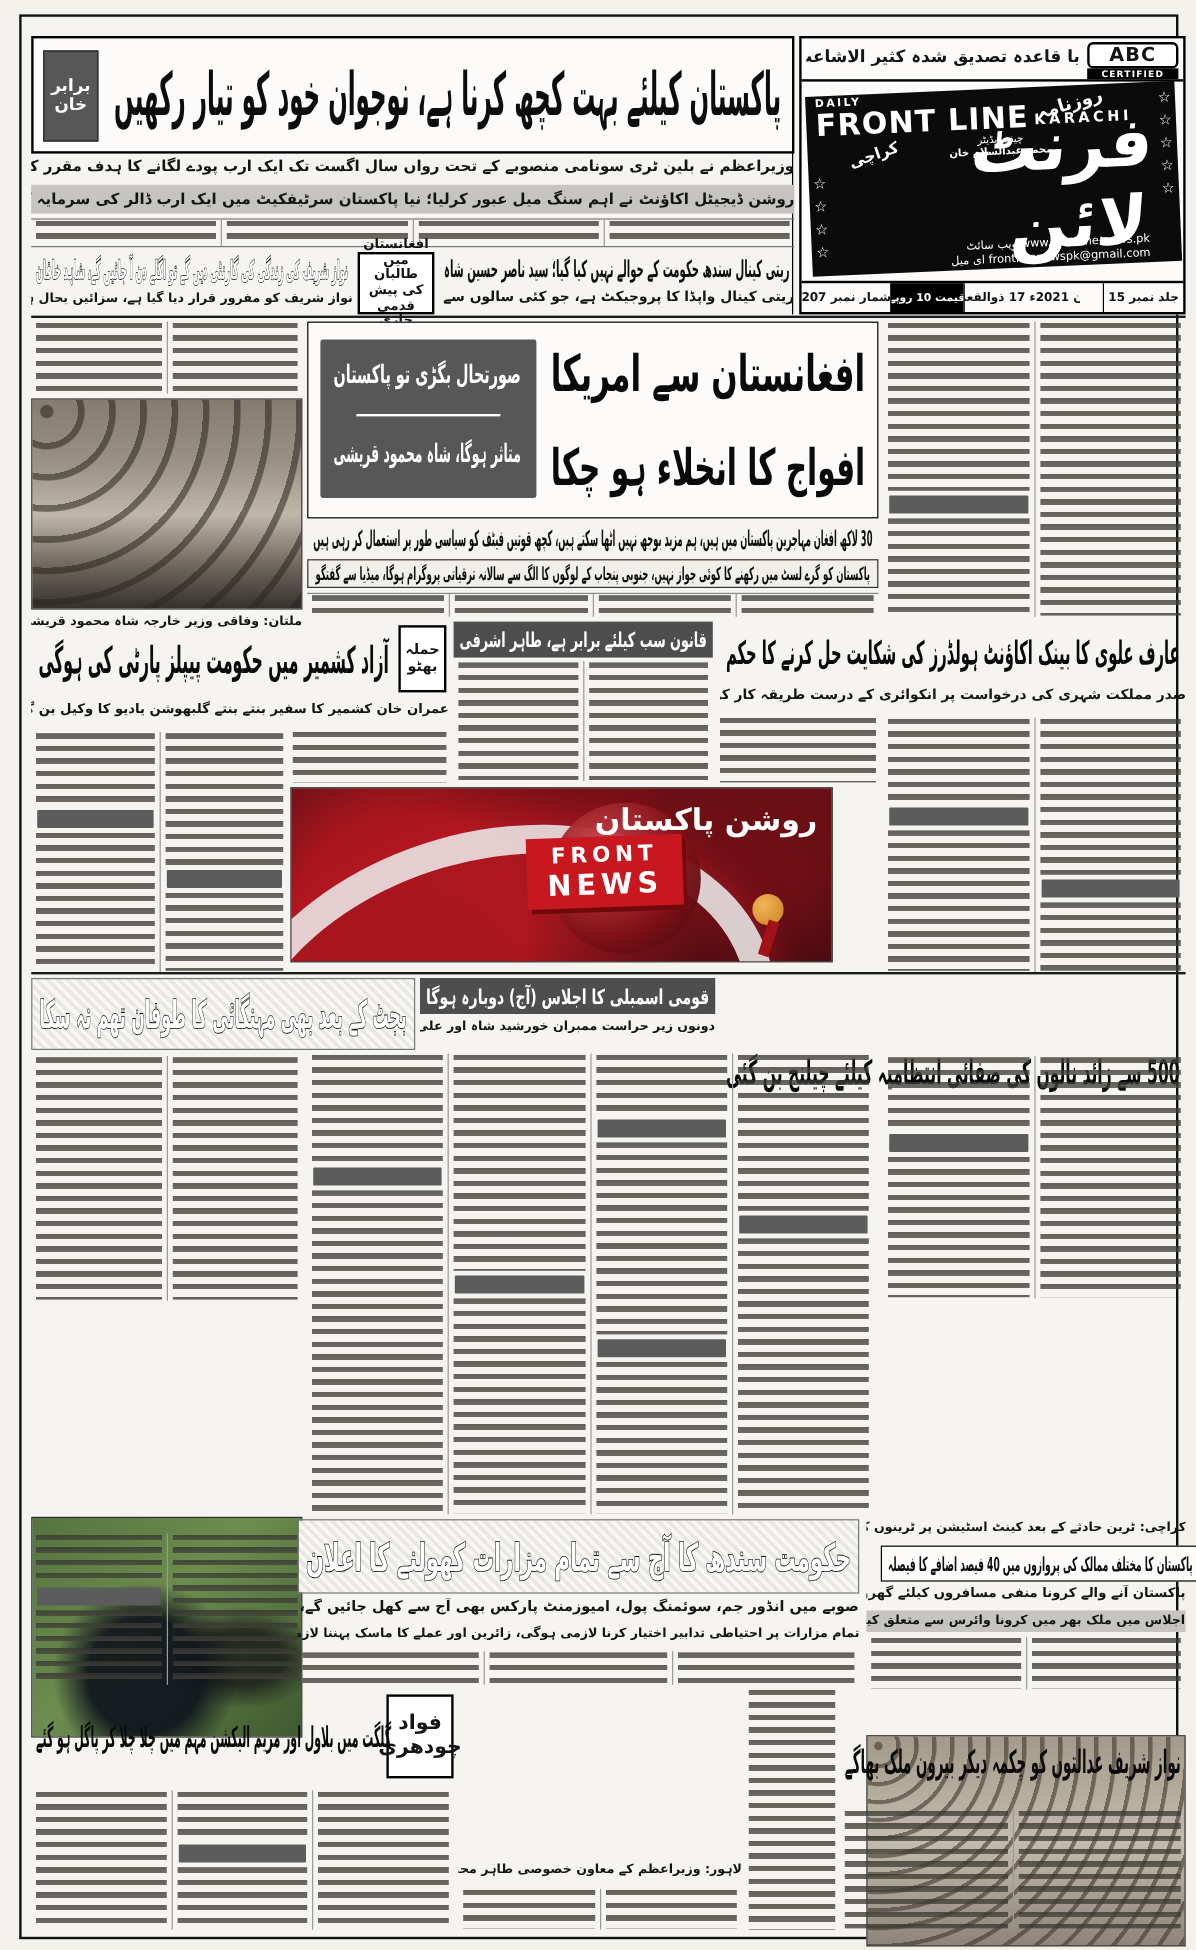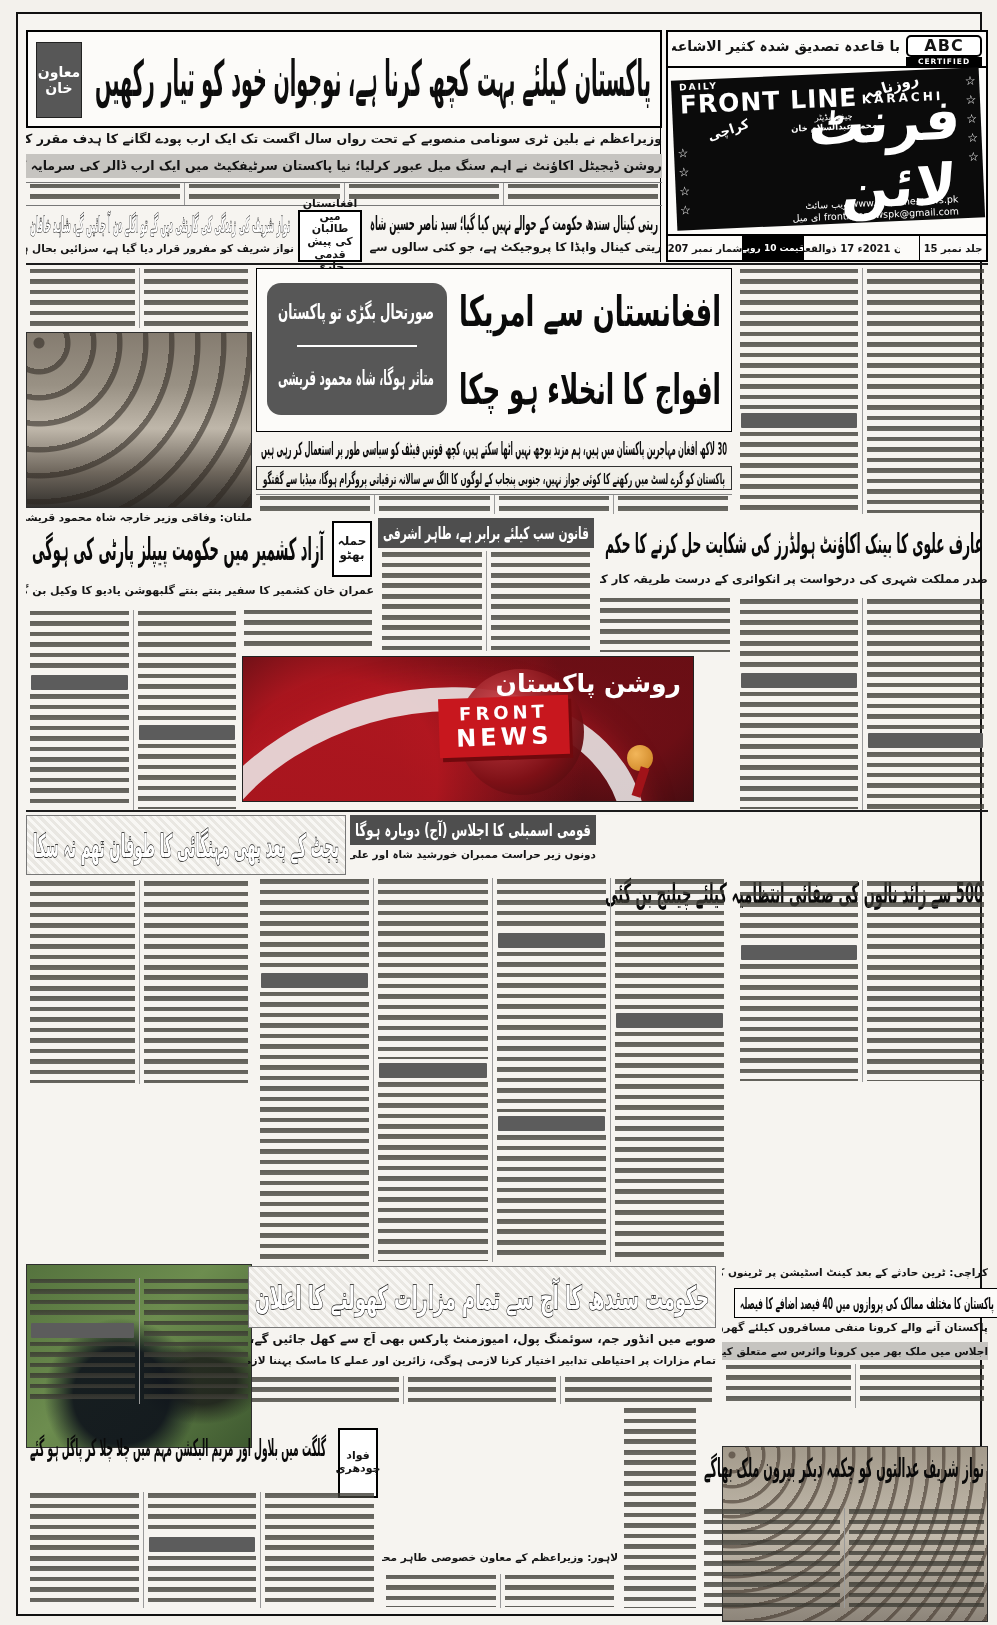--- a/index.html
+++ b/index.html
@@ -69,21 +69,21 @@
   .datebar>div+div{border-left:1.5px solid #000;}
   .pricebox{background:#000;color:#fff;font-size:9px;}
 </style>
 </head>
 <body>
 
 <div class="s frame"></div>
 
 <div class="s boxed" style="left:26px;top:30px;width:636px;height:98px;">
   <div class="s graybox labelbox ur" style="left:8px;top:10px;width:46px;height:76px;border:1px solid #222;font-size:14px;background:var(--label-gray);color:#fff;">
-    <span>معاون</span>
+    <span>برابر</span>
     <span>خان</span>
   </div>
   <div class="s" style="left:60px;top:4px;width:570px;height:88px;text-align:right;">
     <svg class="hsvg" viewBox="0 0 570 88" preserveAspectRatio="none">
       <text x="285" y="60" text-anchor="middle" textLength="556" lengthAdjust="spacingAndGlyphs" direction="rtl" font-family="DejaVu Sans,sans-serif" font-weight="700" font-size="50" fill="#0d0d0d">پاکستان کیلئے بہت کچھ کرنا ہے، نوجوان خود کو تیار رکھیں</text>
     </svg>
   </div>
 </div>
 
 <div class="s" style="left:660px;top:30px;width:1px;height:232px;background:#000;"></div>
@@ -166,21 +166,21 @@
       <div class="ft ftfill"></div>
     </div>
   <div class="c">
       <div class="ft ftfill"></div>
     </div>
 </div>
 <div class="s photo ph-press" style="left:26px;top:332px;width:226px;height:176px;"></div>
 <div class="s ur cap" style="left:26px;top:511px;width:226px;height:18px;">ملتان: وفاقی وزیر خارجہ شاہ محمود قریشی پریس کانفرنس کر رہے ہیں</div>
 
 <div class="s boxed" style="left:256px;top:268px;width:476px;height:164px;border-width:1.5px;">
-  <div class="s graybox" style="left:10px;top:14px;width:180px;height:132px;border-radius:14px;">
+  <div class="s graybox" style="left:10px;top:14px;width:180px;height:132px;border-radius:2px;">
     <div class="s" style="left:6px;top:10px;width:166px;height:36px;">
       <svg class="hsvg" viewBox="0 0 166 36" preserveAspectRatio="none">
         <text x="83" y="26" text-anchor="middle" textLength="156" lengthAdjust="spacingAndGlyphs" direction="rtl" font-family="DejaVu Sans,sans-serif" font-weight="700" font-size="21" fill="#fff">صورتحال بگڑی تو پاکستان</text>
       </svg>
     </div>
     <div class="s" style="left:30px;top:62px;width:120px;height:2px;background:#fff;"></div>
     <div class="s" style="left:6px;top:76px;width:166px;height:36px;">
       <svg class="hsvg" viewBox="0 0 166 36" preserveAspectRatio="none">
         <text x="83" y="26" text-anchor="middle" textLength="156" lengthAdjust="spacingAndGlyphs" direction="rtl" font-family="DejaVu Sans,sans-serif" font-weight="700" font-size="21" fill="#fff">متاثر ہوگا، شاہ محمود قریشی</text>
       </svg>
@@ -414,21 +414,21 @@
 <div class="s cols" style="left:722px;top:1364px;width:266px;height:44px;">
   <div class="c">
       <div class="ft ftfill"></div>
     </div>
   <div class="c">
       <div class="ft ftfill"></div>
     </div>
 </div>
 
 <div class="s" style="left:26px;top:1408px;width:352px;height:78px;">
-  <div class="s labelbox ur" style="right:0;top:4px;width:40px;height:70px;font-size:11px;margin-top:16px;">
+  <div class="s labelbox ur" style="right:0;top:4px;width:56px;height:70px;font-size:17px;">
     <span>فواد</span>
     <span>چودھری</span>
   </div>
   <div class="s" style="left:0;top:4px;width:304px;height:70px;">
     <svg class="hsvg" viewBox="0 0 304 70" preserveAspectRatio="none">
       <text x="152" y="44" text-anchor="middle" textLength="296" lengthAdjust="spacingAndGlyphs" direction="rtl" font-family="DejaVu Sans,sans-serif" font-weight="800" font-size="24" fill="#0a0a0a">گلگت میں بلاول اور مریم الیکشن مہم میں چلا چلا کر پاگل ہو گئے</text>
     </svg>
   </div>
 </div>
 <div class="s cols" style="left:26px;top:1492px;width:352px;height:116px;">

